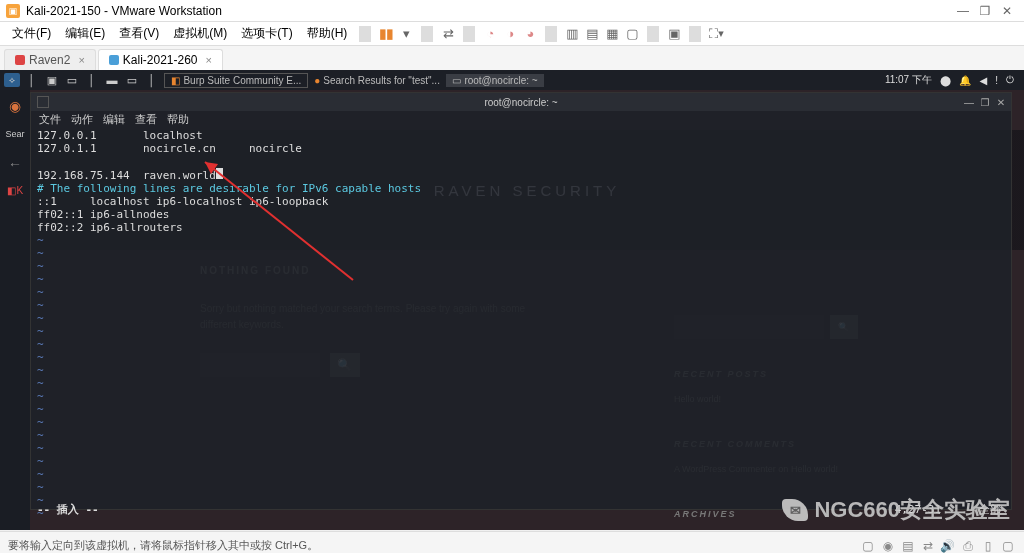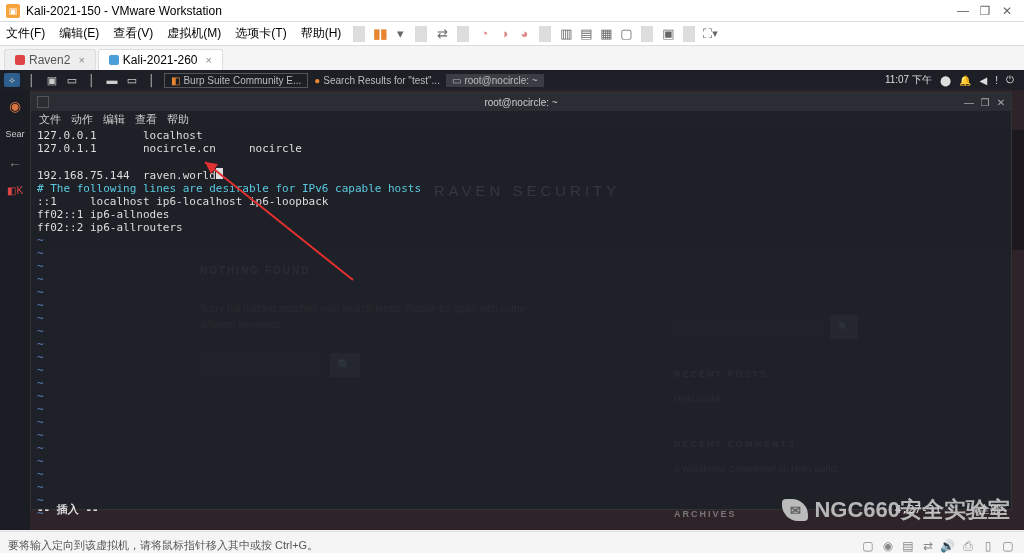--- a/index.html
+++ b/index.html
@@ -5,21 +5,21 @@
 * { margin:0; padding:0; box-sizing:border-box; }
 body { width:1024px; height:553px; font-family:"Microsoft YaHei",Arial,sans-serif; background:#f0f0f0; overflow:hidden; position:relative; }
 
 
 .vm-title { height:22px; background:#fff; display:flex; align-items:center; padding:0 6px; font-size:12px; border-bottom:1px solid #ddd; }
 .vm-title .icon-box { width:14px; height:14px; background:#f7a33c; border-radius:2px; margin-right:6px; display:flex; align-items:center; justify-content:center; font-size:9px; color:#fff;}
 .vm-title .spacer { flex:1; }
 .vm-title .wbtn { width:22px; text-align:center; color:#666; font-size:12px; }
 
 
-.vm-menu { height:24px; background:#fff; display:flex; align-items:center; padding:0 0; font-size:12px; border-bottom:1px solid #ddd; gap:2px; }
+.vm-menu { height:24px; background:#fff; display:flex; align-items:center; padding:0 6px; font-size:12px; border-bottom:1px solid #ddd; gap:2px; }
 .vm-menu span { padding:2px 6px; }
 .vm-toolbar-sep { width:1px; height:16px; background:#ddd; margin:0 4px; }
 .vm-toolbar-icon { width:18px; height:18px; display:inline-flex; align-items:center; justify-content:center; font-size:13px; color:#666; }
 .vm-toolbar-icon.orange { color:#e8852f; font-weight:bold; }
 
 
 .vm-tabs { height:24px; background:#f5f5f5; display:flex; align-items:flex-end; padding:0 4px; font-size:12px; }
 .vm-tab { padding:3px 10px; border:1px solid #ddd; border-bottom:none; margin-right:2px; background:#fff; display:flex; align-items:center; gap:4px; border-radius:3px 3px 0 0;justify-content:space-between;}
 .vm-tab.inactive { background:#eee; color:#555;}
 .vm-tab .ticon { width:10px; height:10px; background:#d44; border-radius:2px; }
@@ -45,21 +45,21 @@
 .browser-bg .side .sicon { width:24px; height:24px; margin:4px auto; display:flex; align-items:center; justify-content:center; color:#d8733e; font-size:14px; }
 .browser-bg .hero { position:absolute; top:40px; left:30px; right:0; height:120px; background:linear-gradient(rgba(20,20,25,0.7),rgba(20,20,25,0.7)); display:flex; align-items:center; justify-content:center; color:#c8c8d0; font-size:15px; letter-spacing:4px; font-weight:normal;}
 .browser-bg .content { position:absolute; top:175px; left:200px; right:50px; color:#888; font-size:11px; }
 .browser-bg .content .nf { color:#777; letter-spacing:2px; font-size:10px; margin-bottom:25px; font-weight:bold;}
 .browser-bg .content .para { color:#666; font-size:10px; margin-bottom:20px; max-width:350px; line-height:1.6;}
 .browser-bg .content .search-row { display:flex; gap:10px; margin-bottom:20px; }
 .browser-bg .content .search-box { width:120px; height:24px; background:rgba(255,255,255,0.05); }
 .browser-bg .content .search-btn { width:30px; height:24px; background:#555; display:flex; align-items:center; justify-content:center; color:#ccc; font-size:12px;}
 .browser-bg .right-col { position:absolute; top:225px; right:130px; width:220px; color:#666; font-size:9px;}
 .browser-bg .right-col .search-row2 { display:flex; gap:6px; margin-bottom:30px;}
-.browser-bg .right-col .sec-title { color:#777; letter-spacing:2px; margin-bottom:15px; font-weight:bold;}
+.browser-bg .right-col .sec-title { color:#777; letter-spacing:2px; margin-bottom:15px; font-weight:bold;font-style:italic;}
 .browser-bg .right-col .link { color:#777; margin-bottom:35px;}
 
 
 .term { position:absolute; top:22px; left:30px; right:12px; height:418px; background:rgba(30,33,40,0.88); border:1px solid #333; }
 .term-title { height:18px; background:#2a2d34; display:flex; align-items:center; justify-content:center; font-size:10px; color:#ccc; position:relative;}
 .term-title .tt-left { position:absolute; left:6px; width:12px; height:12px; border:1px solid #555; }
 .term-title .tt-right { position:absolute; right:4px; display:flex; gap:4px; }
 .term-title .tt-right span { width:12px; height:12px; display:flex; align-items:center; justify-content:center; font-size:10px; color:#aaa;}
 .term-menu { height:16px; display:flex; gap:10px; padding:0 8px; font-size:11px; color:#ccc; align-items:center;}
 .term-body { padding:2px 6px; font-family:"Consolas","DejaVu Sans Mono",monospace; font-size:11px; line-height:13px; color:#ddd; white-space:pre; position:relative;}

